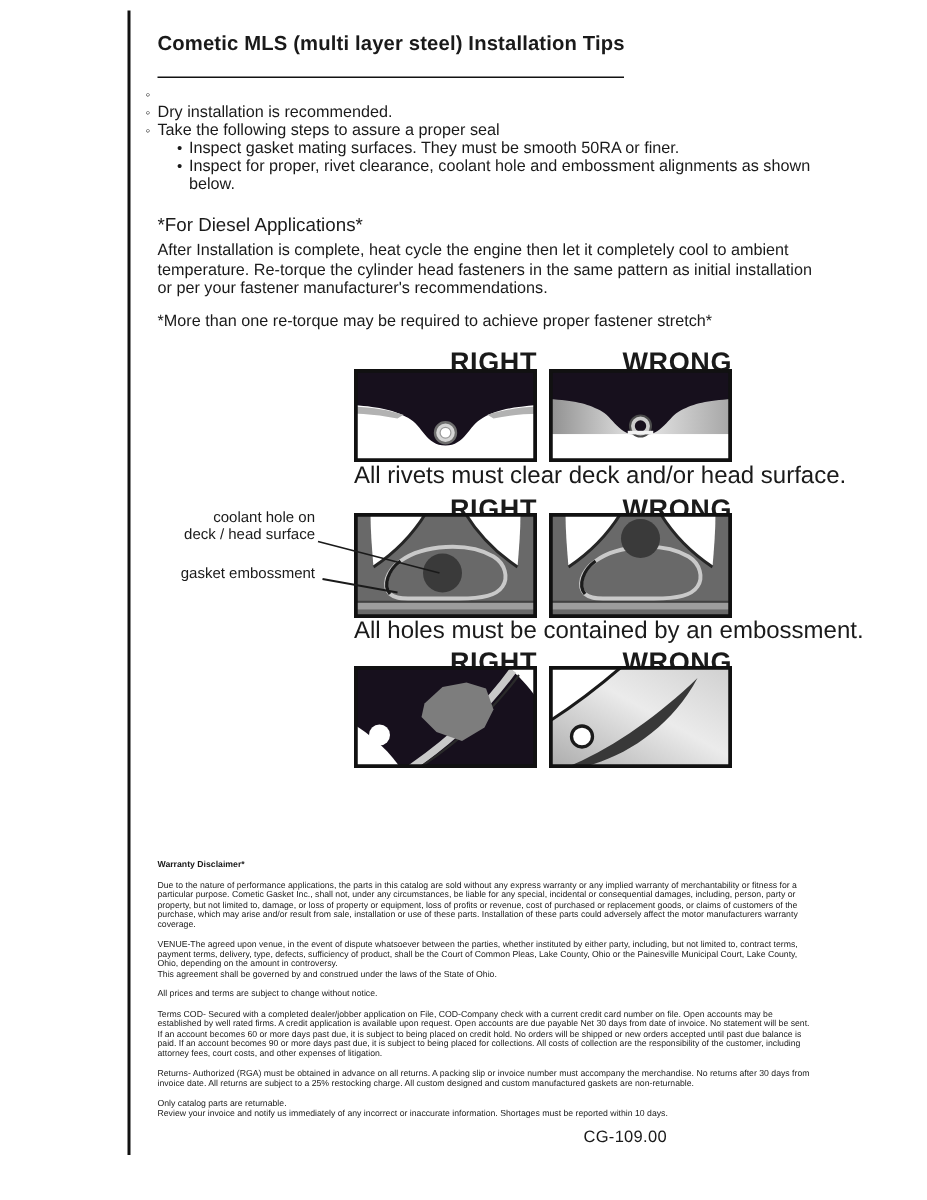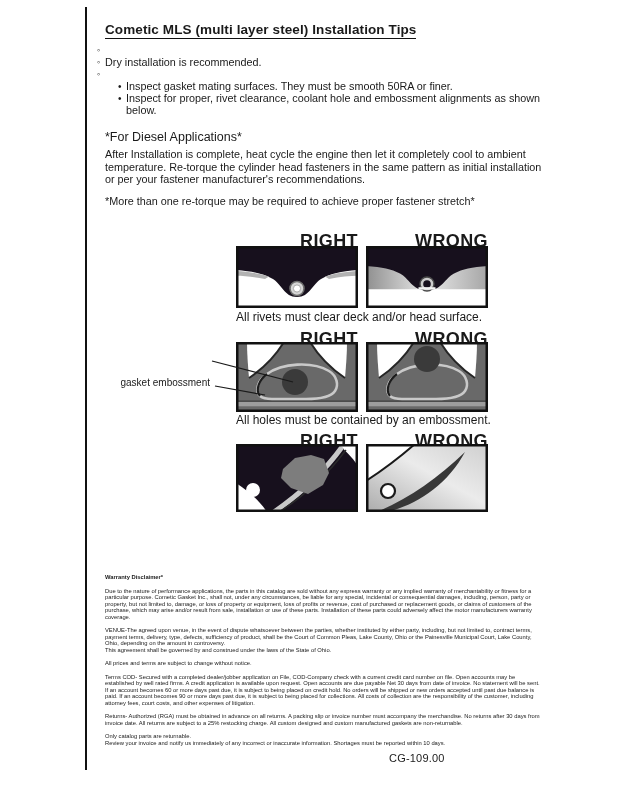--- a/index.html
+++ b/index.html
@@ -5,34 +5,34 @@
   html,body{margin:0;padding:0;background:#f2f2f2;}
   .page{
     position:relative;width:618px;height:800px;background:#ffffff;
     font-family:"Liberation Sans","DejaVu Sans",sans-serif;color:#1a1a1a;
     overflow:hidden;margin:0 auto;
   }
   .margin-rule{position:absolute;left:85px;top:7px;width:2px;height:763px;background:#111;}
   .content{position:absolute;left:105px;top:20px;width:442px;}
   .doc-title{
     display:inline-block;font-size:13.5px;font-weight:bold;letter-spacing:.1px;
-    border-bottom:1.8px solid #111;padding-bottom:1px;margin:0 0 6px 0;
+    border-bottom:1.8px solid #111;padding-bottom:15px;margin:0 0 6px 0;
   }
   .bullets{font-size:10.8px;line-height:11.9px;}
   .b-row{display:flex;align-items:flex-start;}
   .b-marker{width:8px;flex:0 0 8px;margin-left:-8px;font-size:9px;line-height:11.9px;text-align:left;}
   .sub{margin-left:21px;}
   .sub .b-marker{font-size:10px;}
   .diesel-heading{font-size:12.5px;font-weight:normal;margin:14px 0 4px 0;}
   .para{font-size:10.8px;line-height:12.3px;margin:0 0 10px 0;}
   .note{font-size:10.8px;line-height:12.3px;margin:10px 0 0 0;}
   .fig-label{position:absolute;width:122px;text-align:right;font-size:18px;font-weight:bold;letter-spacing:.4px;}
   .fig-box{position:absolute;width:122px;}
   .fig-box svg{display:block;width:122px;}
-  .fig-caption{position:absolute;left:236px;font-size:12px;line-height:11.8px;white-space:pre-line;}
+  .fig-caption{position:absolute;left:236px;font-size:16px;line-height:11.8px;white-space:pre-line;}
   .ann-label{position:absolute;font-size:10px;line-height:11px;text-align:right;}
   .legal{position:absolute;left:105px;top:574px;width:438px;font-size:5.8px;line-height:6.5px;}
   .legal .heading{font-weight:bold;margin:0 0 7px 0;}
   .legal p{margin:0 0 7px 0;white-space:pre-line;}
   .doc-code{position:absolute;left:389px;top:752px;font-size:11px;letter-spacing:.2px;}
   .overlay{position:absolute;pointer-events:none;}
 </style>
 </head>
 <body>
 
@@ -46,20 +46,21 @@
     <div class="bullets">
       <div class="b-row">
         <span class="b-marker">◦</span>
       </div>
       <div class="b-row">
         <span class="b-marker">◦</span>
         <span>Dry installation is recommended.</span>
       </div>
       <div class="b-row">
         <span class="b-marker">◦</span>
+        <span>Take the following steps to assure a proper seal</span>
       </div>
       <div class="b-row sub">
         <span class="b-marker">•</span>
         <span>Inspect gasket mating surfaces.  They must be smooth 50RA or finer.</span>
       </div>
       <div class="b-row sub">
         <span class="b-marker">•</span>
         <span>Inspect for proper, rivet clearance, coolant hole and embossment alignments as shown below.</span>
       </div>
     </div>
@@ -103,20 +104,22 @@
       <rect x="0" y="43.5" width="122" height="18.5" fill="#ffffff"></rect>
       <circle cx="61" cy="38" r="7" fill="#cccccc" stroke="#4a4a4a" stroke-width="1.4"></circle>
       <circle cx="61" cy="38" r="3.8" fill="#17101d"></circle>
       <rect x="52.5" y="41.2" width="17" height="2.4" fill="#f2f2f2"></rect>
       <rect x="1.25" y="1.25" width="119.5" height="59.5" fill="none" stroke="#111111" stroke-width="2.5"></rect>
     </svg>
   </div>
 
   <div class="fig-caption" style="top: 312px; white-space: pre-line;">All rivets must clear deck and/or head surface.</div>
 
+  <div class="ann-label" style="left: 105px; top: 340px; width: 105px; white-space: pre-line;">coolant hole on
+deck / head surface</div>
   <div class="ann-label" style="left: 105px; top: 377px; width: 105px; white-space: pre-line;">gasket embossment</div>
 
   <div class="fig-label" style="left:236px;top:329px;">RIGHT</div>
   <div class="fig-label" style="left:366px;top:329px;">WRONG</div>
 
   <div class="fig-box" style="left:236px;top:342px;">
     <svg viewBox="0 0 122 70">
       <rect width="122" height="70" fill="#696969"></rect>
       <rect x="0" y="58.5" width="122" height="1.4" fill="#404040"></rect>
       <rect x="0" y="59.9" width="122" height="4.4" fill="#9d9d9d"></rect>

